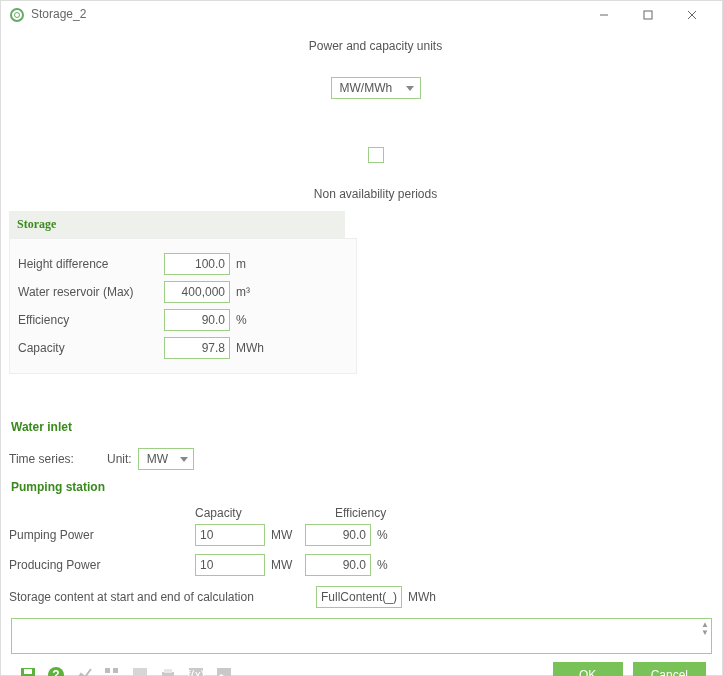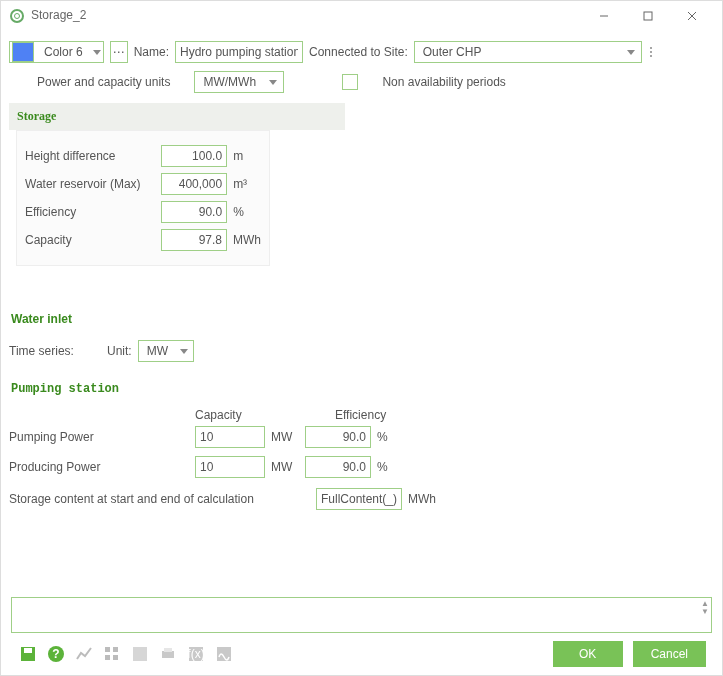--- a/index.html
+++ b/index.html
@@ -73,54 +73,34 @@
           <svg width="10" height="10">
             <line x1="1" y1="1" x2="9" y2="9" stroke="#666"></line>
             <line x1="9" y1="1" x2="1" y2="9" stroke="#666"></line>
           </svg>
         </div>
     </div>
   </div>
 
   <div class="content">
 
-    <div class="row">
-      <div class="color-select">
-        <span class="color-chip"></span>
-        <span class="label">Color 6</span>
-        <span class="caret"></span>
-      </div>
-      <div class="ellipsis-btn">⋯</div>
-      <span class="lbl">Name:</span>
-      <input class="text" style="width: 128px;" value="Hydro pumping station">
-      <span class="lbl">Connected to Site:</span>
-      <div class="dd" style="width:228px">
-        <span>Outer CHP</span>
-        <span class="caret"></span>
-      </div>
-      <div class="vdots">
-          <span></span>
-          <span></span>
-          <span></span>
-        </div>
-    </div>
-
-    <div class="row" style="gap:24px; padding-left:28px;">
+
+    <div class="row" style="gap:24px; padding-left:28px;flex-direction:column;">
       <span class="lbl">Power and capacity units</span>
       <div class="dd" style="width:90px">
         <span>MW/MWh</span>
         <span class="caret"></span>
       </div>
       <span style="width:10px"></span>
       <span class="checkbox"></span>
       <span class="lbl">Non availability periods</span>
     </div>
 
     <div class="section-hd" style="width:336px;font-family:Liberation Serif, serif;">Storage</div>
-    <div class="storage-box" style="width:254px;margin-left:7px;">
+    <div class="storage-box" style="width:348px;">
       <div class="srow">
         <span class="slabel">Height difference</span>
         <input class="num" value="100.0" style="">
         <span class="unit">m</span>
       </div>
       <div class="srow">
         <span class="slabel">Water reservoir (Max)</span>
         <input class="num" value="400,000" style="">
         <span class="unit">m³</span>
       </div>
@@ -140,21 +120,21 @@
     <div class="row" style="margin-top:8px;">
       <span class="lbl" style="width:80px">Time series:</span>
       <span style="width:6px"></span>
       <span class="lbl">Unit:</span>
       <div class="dd" style="width:56px">
         <span>MW</span>
         <span class="caret"></span>
       </div>
     </div>
 
-    <div class="section-hd plain" style="margin-top:10px;font-family:Liberation Mono, monospace;">Pumping station</div>
+    <div class="section-hd plain" style="margin-top:0;">Pumping station</div>
 
     <div class="cols-header">
       <div style="width:186px"></div>
       <div style="width:100px">Capacity</div>
       <div style="width:40px"></div>
       <div>Efficiency</div>
     </div>
 
     <div class="row">
       <span class="lbl" style="width:180px">Pumping Power</span>

